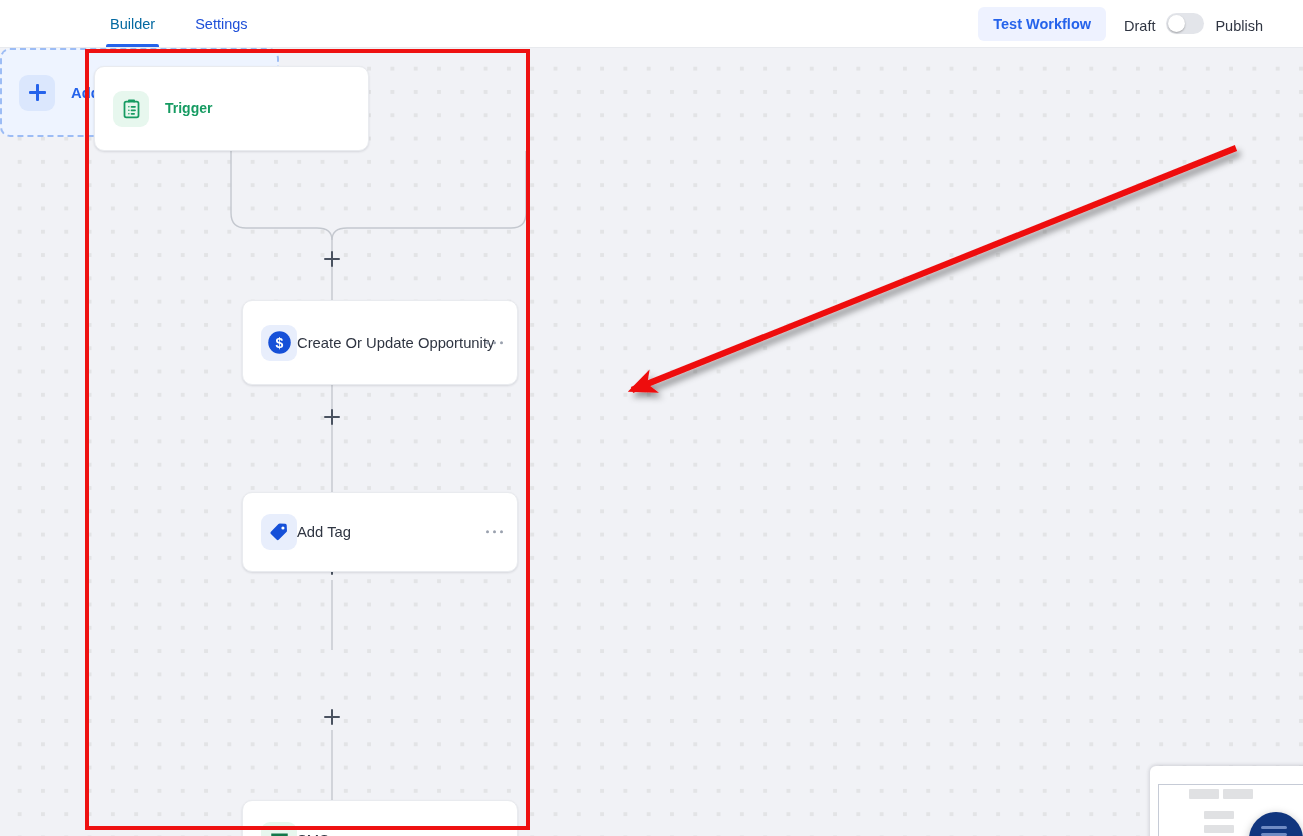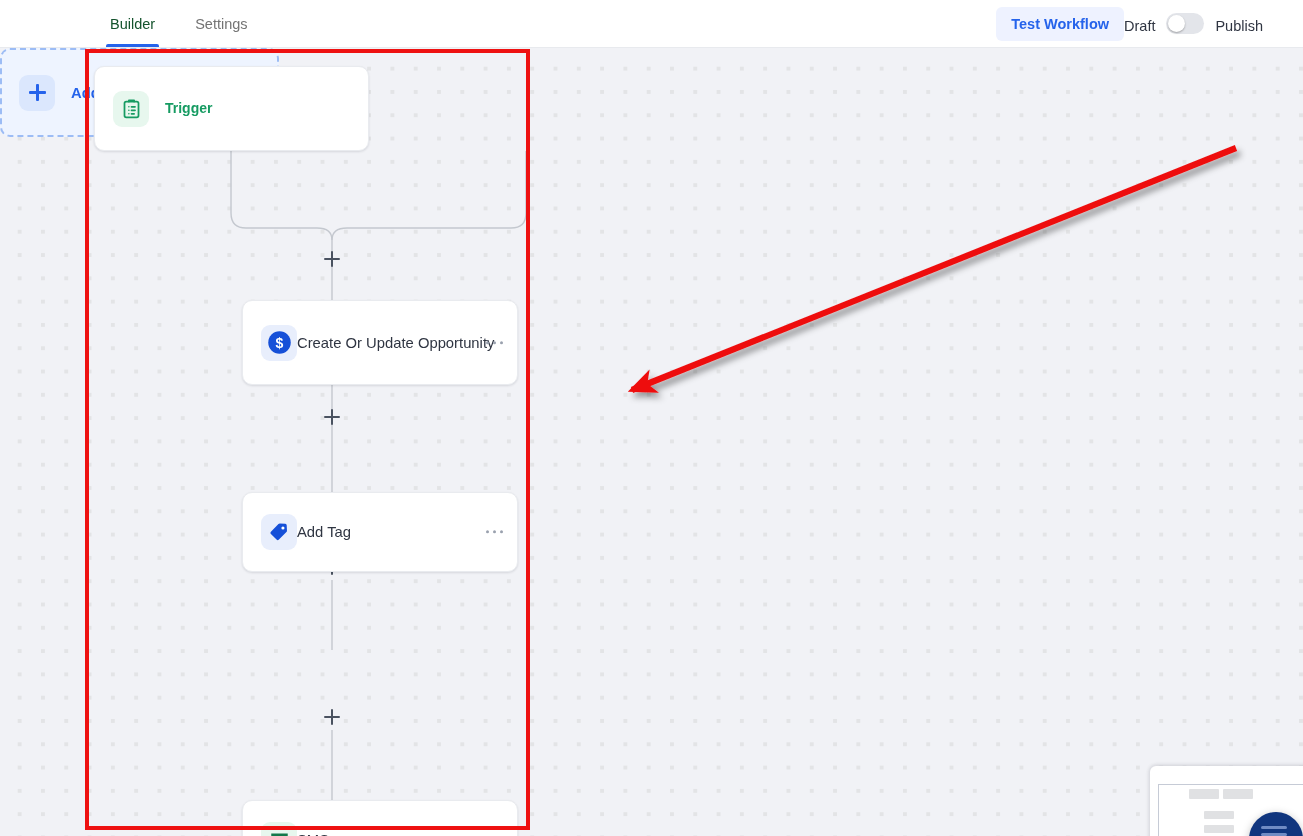--- a/index.html
+++ b/index.html
@@ -38,40 +38,41 @@
     display: flex;
     align-items: stretch;
     margin-left: 96px;
   }
   .tab {
     position: relative;
     display: flex;
     align-items: center;
     padding: 0 14px;
     font-size: 14.5px;
-    color: #737373;
+    color: #1d4ed8;
     cursor: pointer;
     white-space: nowrap;
   }
   .tab + .tab { margin-left: 12px; }
-  .tab.active { color: #14532d; }
+  .tab.active { color: #0369a1; }
   .tab.active::after {
     content: "";
     position: absolute;
     left: 10px; right: 10px;
     bottom: 0;
     height: 3px;
     background: #2563eb;
     border-radius: 2px 2px 0 0;
   }
   .header-right {
     margin-left: auto;
     display: flex;
     align-items: center;
     padding-right: 40px;
+    gap: 18px;
   }
   .test-workflow-btn {
     background: #eef2ff;
     color: #2563eb;
     font-size: 14.5px;
     font-weight: bold;
     border: none;
     border-radius: 6px;
     padding: 9px 15px;
     cursor: pointer;

